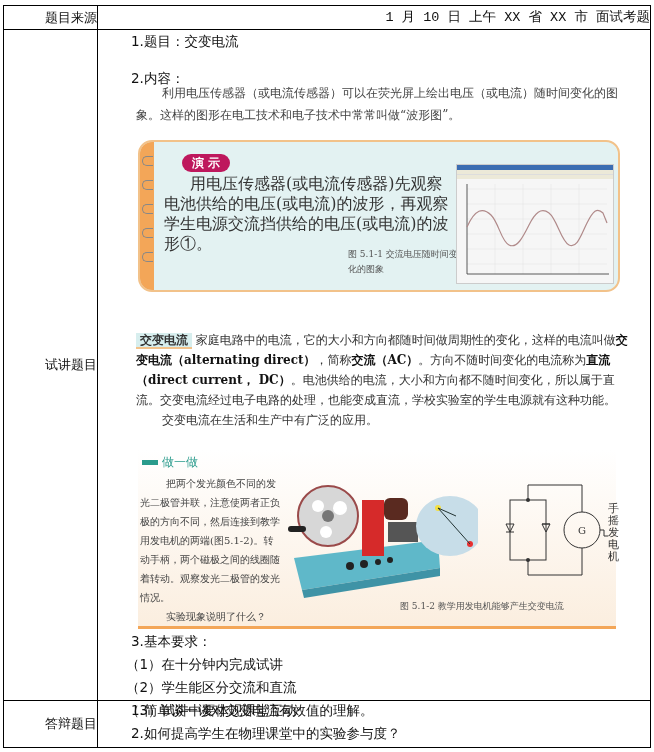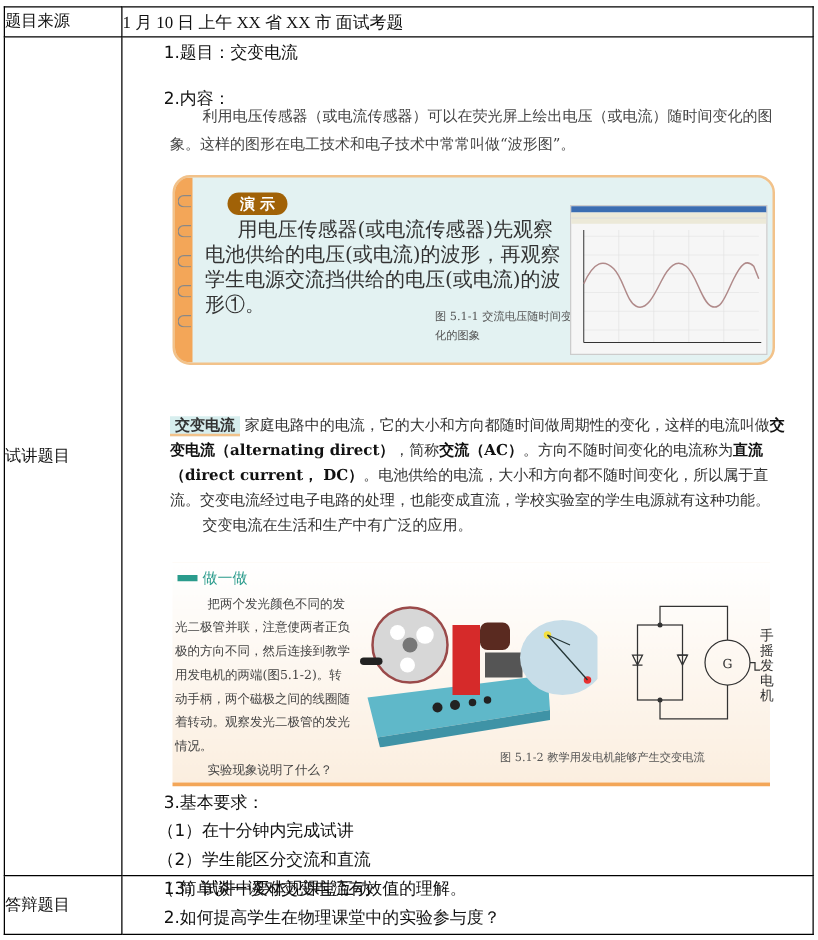--- a/index.html
+++ b/index.html
@@ -1,35 +1,35 @@
 <!DOCTYPE html>
 <html><head>
 <meta charset="utf-8">
 <style>
   html, body { margin:0; padding:0; background:#ffffff; }
   body { width:654px; height:752px; position:relative; overflow:hidden;
          font-family:"DejaVu Sans", sans-serif; color:#111; }
   table.exam { position:absolute; left:3px; top:5px; width:648px; border-collapse:collapse; }
   table.exam td { border:1px solid #000; vertical-align:top; padding:0; }
-  td.label { width:93px; text-align:left; font-size:13px; }
+  td.label { width:93px; text-align:right; font-size:13px; }
   td.head-label { height:23px; line-height:23px; }
-  td.head-value { text-align:left; font-size:13.5px; line-height:23px; font-family:Liberation Serif, serif; }
+  td.head-value { text-align:right; font-size:13.5px; line-height:23px; font-family:Liberation Mono, monospace; }
   td.mid-label { vertical-align:middle !important; }
   .content { position:relative; height:670px; }
   .line { position:absolute; left:33px; font-size:13.5px; }
   .para { position:absolute; left:38px; width:495px; font-family:"DejaVu Serif", serif;
           font-size:12px; color:#444; line-height:22px; }
   .indent { text-indent:26px; }
   .demo-box { position:absolute; left:40px; top:110px; width:478px; height:148px;
               background:#e3f2f2; border:2px solid #f2c28a; border-radius:14px; overflow:hidden; }
   .demo-spine { position:absolute; left:0; top:0; width:14px; height:100%; background:#f3a658; }
   .ring { position:absolute; left:2px; width:10px; height:8px; border:1.5px solid #888;
           border-right:none; border-radius:6px 0 0 6px; }
   .demo-badge { position:absolute; left:42px; top:12px; width:48px; height:18px; border-radius:9px;
-                background:#a16207; color:#fff; font-size:12px; font-weight:bold; text-align:center; line-height:18px; }
+                background:#be185d; color:#fff; font-size:12px; font-weight:bold; text-align:center; line-height:18px; }
   .demo-text { position:absolute; left:24px; top:32px; width:290px; font-family:"DejaVu Serif", serif;
                font-size:16px; line-height:20px; color:#333; }
   .demo-caption { position:absolute; left:208px; top:105px; width:110px; font-family:"DejaVu Serif", serif;
                   font-size:9px; line-height:15px; color:#555; }
   .scope { position:absolute; left:316px; top:22px; width:156px; height:118px; background:#f6f6f6;
            border:1px solid #ccc; }
   .scope-title { height:5px; background:#3b6db2; }
   .scope-menu { height:4px; background:#ece9d8; border-bottom:1px solid #ddd; }
   .scope-tool { height:4px; background:#ece9d8; }
   .def { position:absolute; left:38px; top:300px; width:495px; font-family:"DejaVu Serif", serif;

